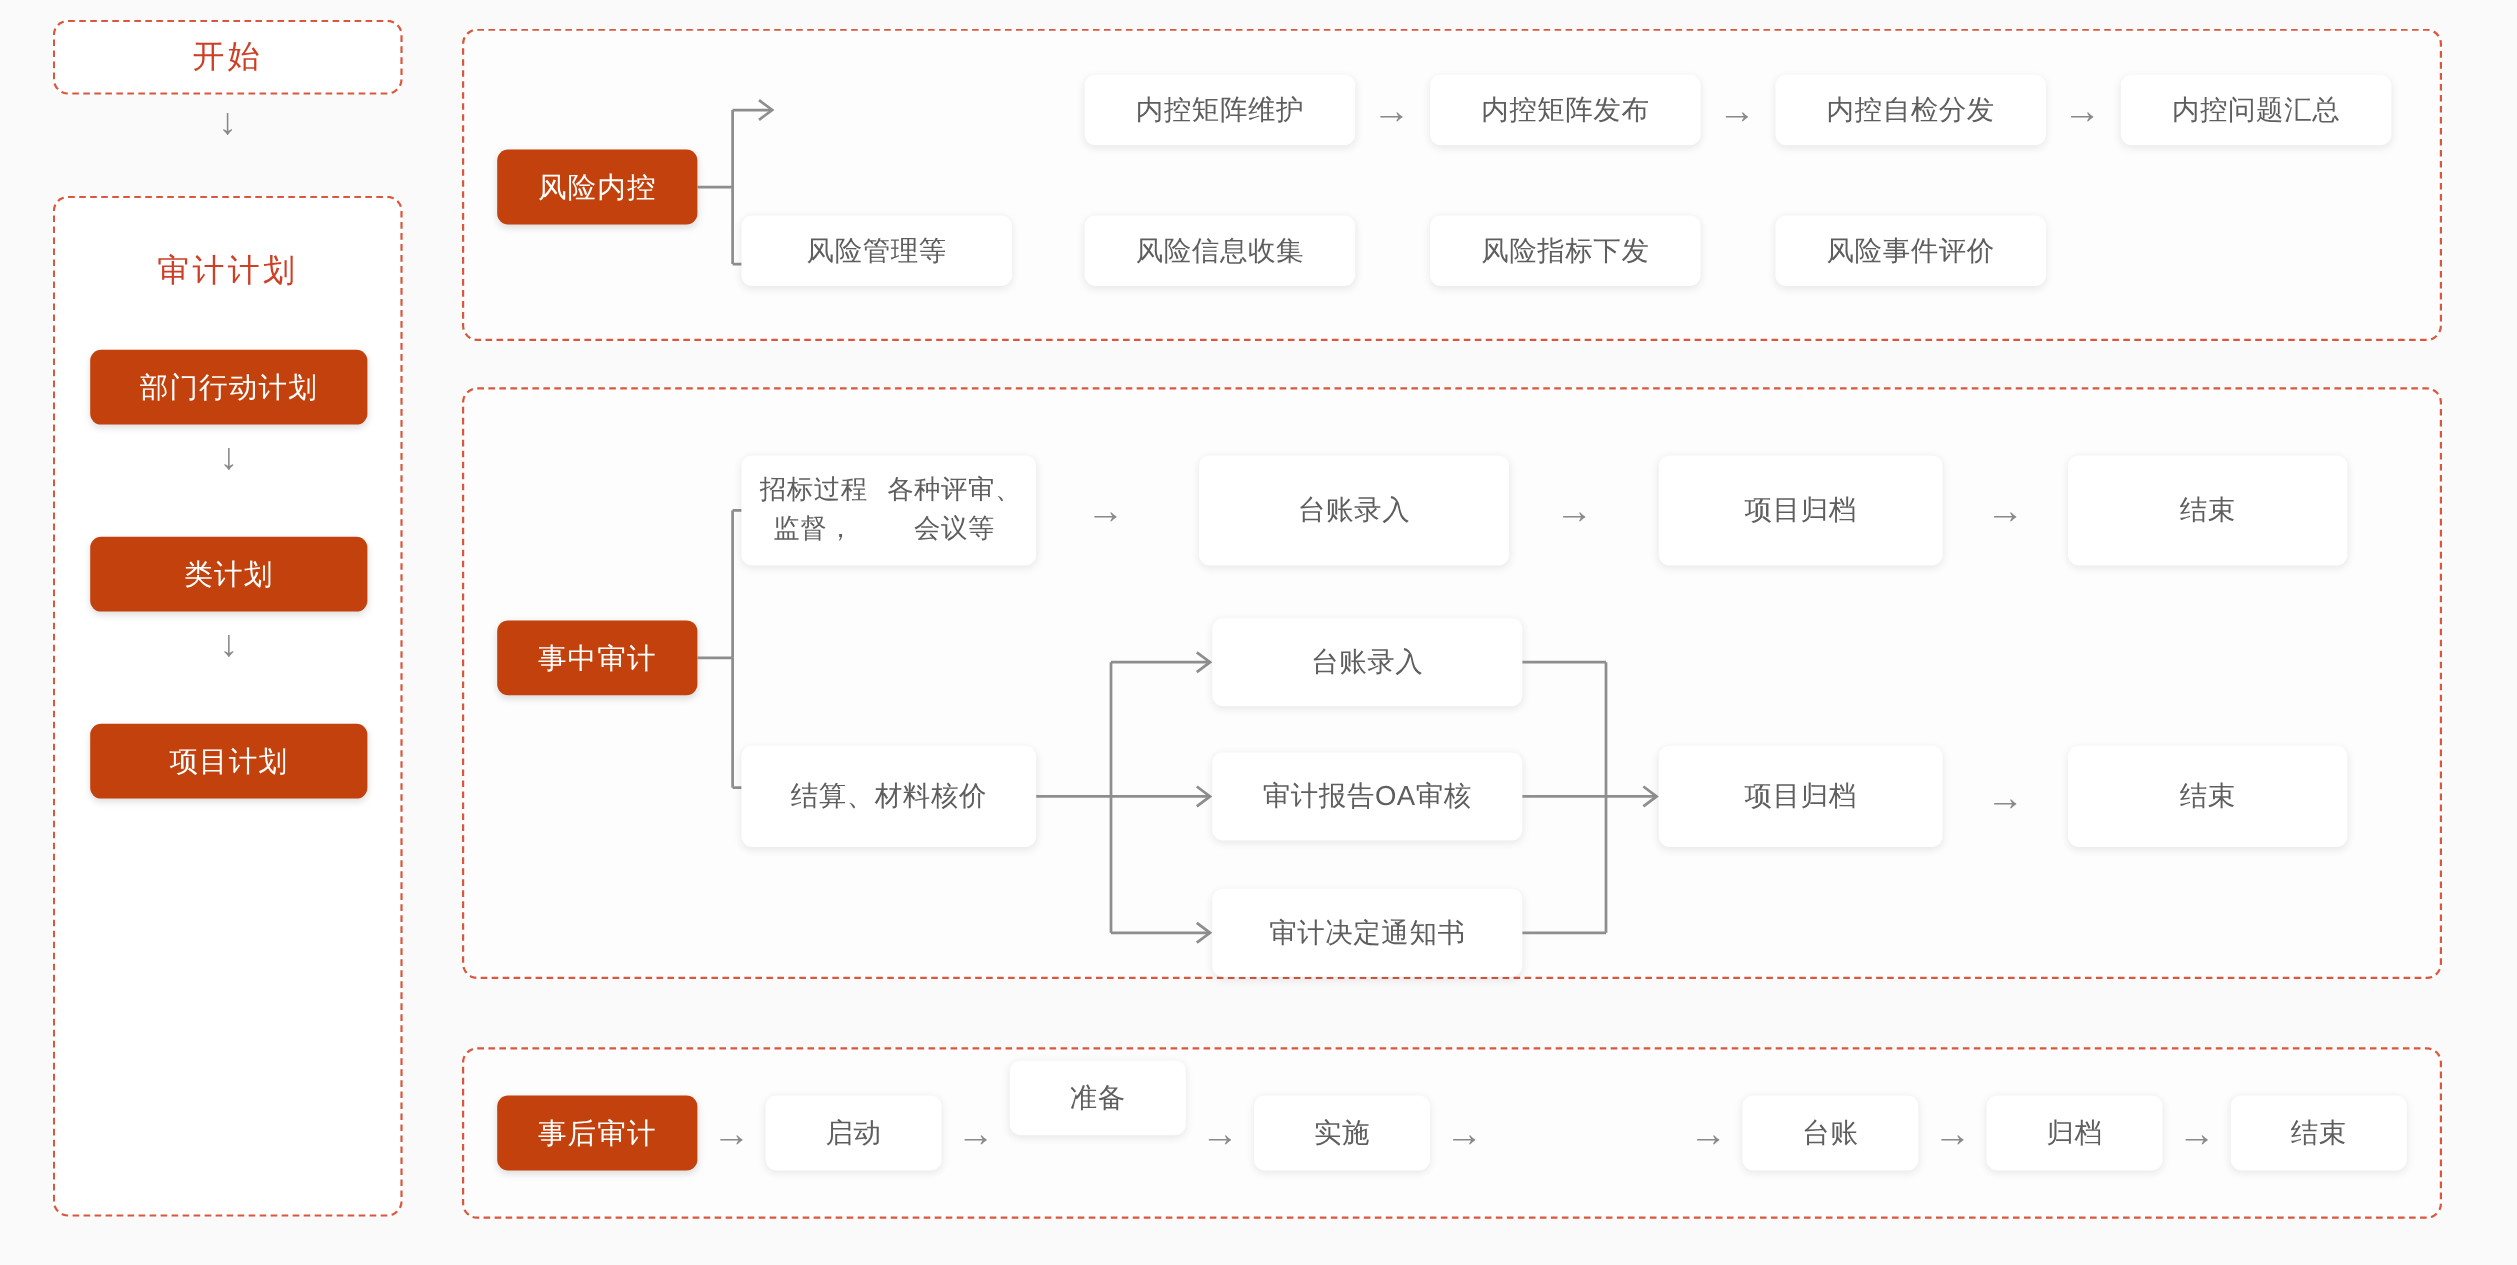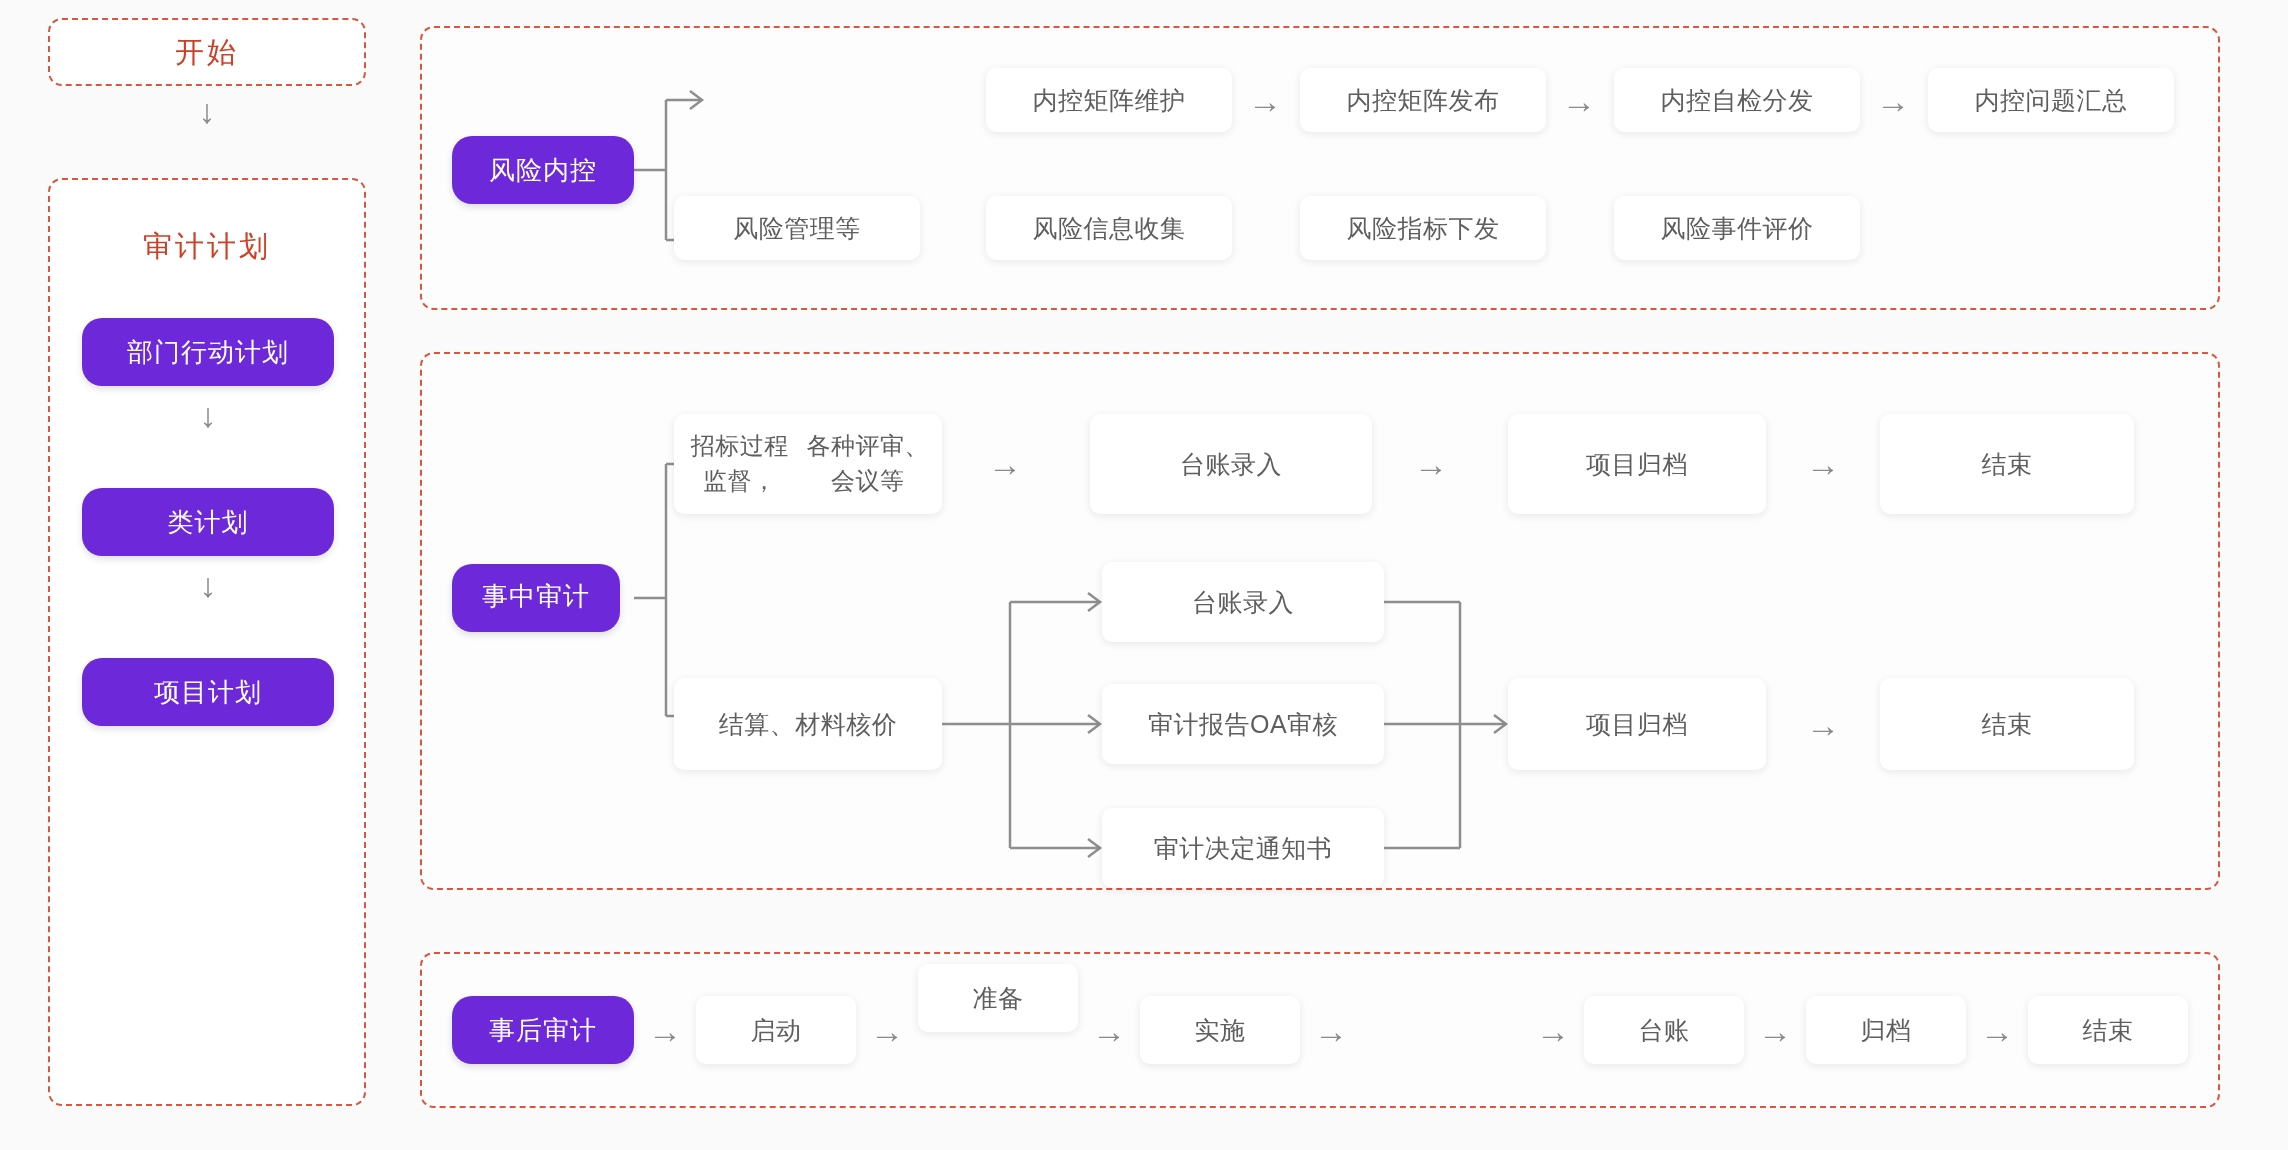--- a/index.html
+++ b/index.html
@@ -18,23 +18,23 @@
     border:2px dashed #d9573d;
     border-radius:14px;
     background:#ffffff;
     box-sizing:border-box;
   }
   .dashed.panel{background:#fdfdfd;}
 
   
   .redbox{
     position:absolute;
-    background:#6d28d9;
+    background:#c2410c;
     color:#ffffff;
-    border-radius:20px;
+    border-radius:10px;
     display:flex;align-items:center;justify-content:center;
     font-size:26px;
     letter-spacing:1px;
     box-shadow:0 3px 7px rgba(0,0,0,.13);
     box-sizing:border-box;
     text-align:center;
     line-height:1.25;
   }
 
   
@@ -130,21 +130,21 @@
 
   <div class="card" style="left:1928px;top:68px;width:246px;height:64px;">内控问题汇总</div>
 
   <div class="card" style="left:674px;top:196px;width:246px;height:64px;">风险管理等</div>
   <div class="card" style="left:986px;top:196px;width:246px;height:64px;">风险信息收集</div>
   <div class="card" style="left:1300px;top:196px;width:246px;height:64px;">风险指标下发</div>
   <div class="card" style="left:1614px;top:196px;width:246px;height:64px;">风险事件评价</div>
 
   <div class="dashed panel" style="left:420px;top:352px;width:1800px;height:538px;"></div>
 
-  <div class="redbox" style="left:452px;top:564px;width:168px;height:68px;font-family:Liberation Mono, monospace;">事中审计</div>
+  <div class="redbox" style="left:452px;top:564px;width:182px;height:68px;">事中审计</div>
 
   <svg class="conn" style="left:634px;top:432px;width:120px;height:340px;">
     <polyline points="0,166 32,166"></polyline>
     <polyline points="32,166 32,32"></polyline>
     <polyline points="32,166 32,284"></polyline>
     <polyline points="32,32 66,32"></polyline>
     <polyline points="32,284 66,284"></polyline>
     <polyline class="arrowhead" points="56,23 68,32 56,41"></polyline>
     <polyline class="arrowhead" points="56,275 68,284 56,293"></polyline>
   </svg>

